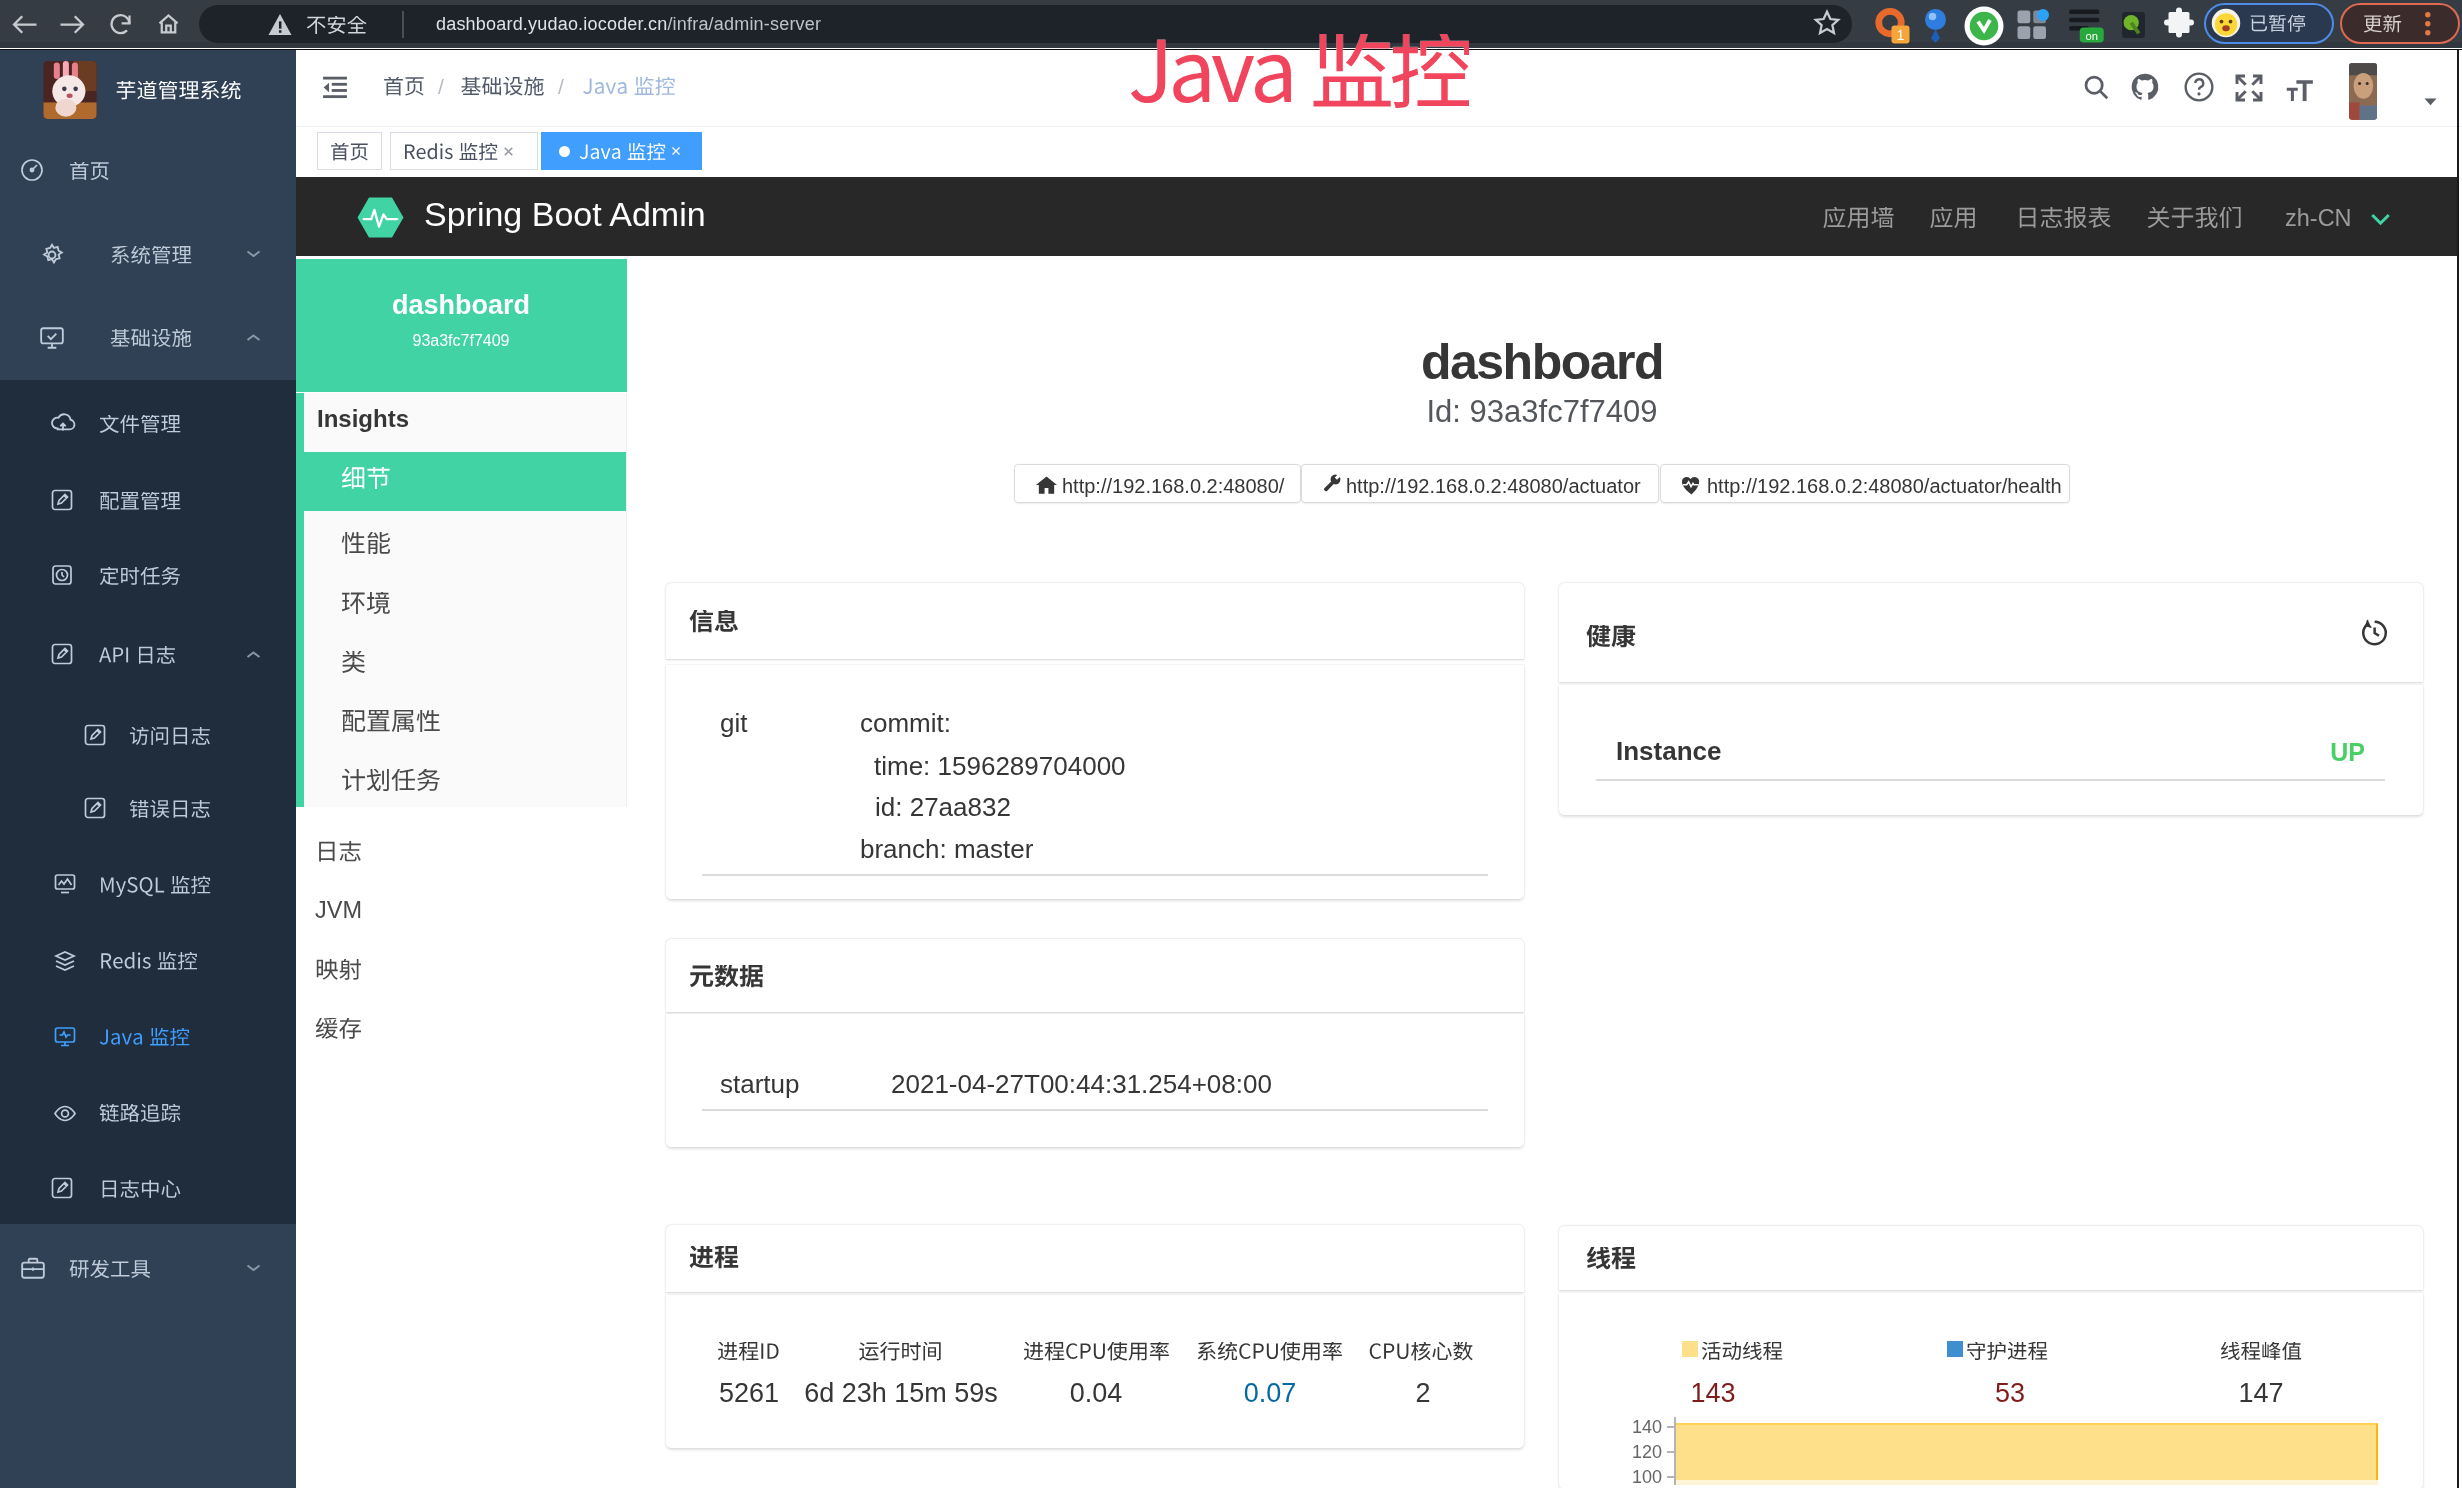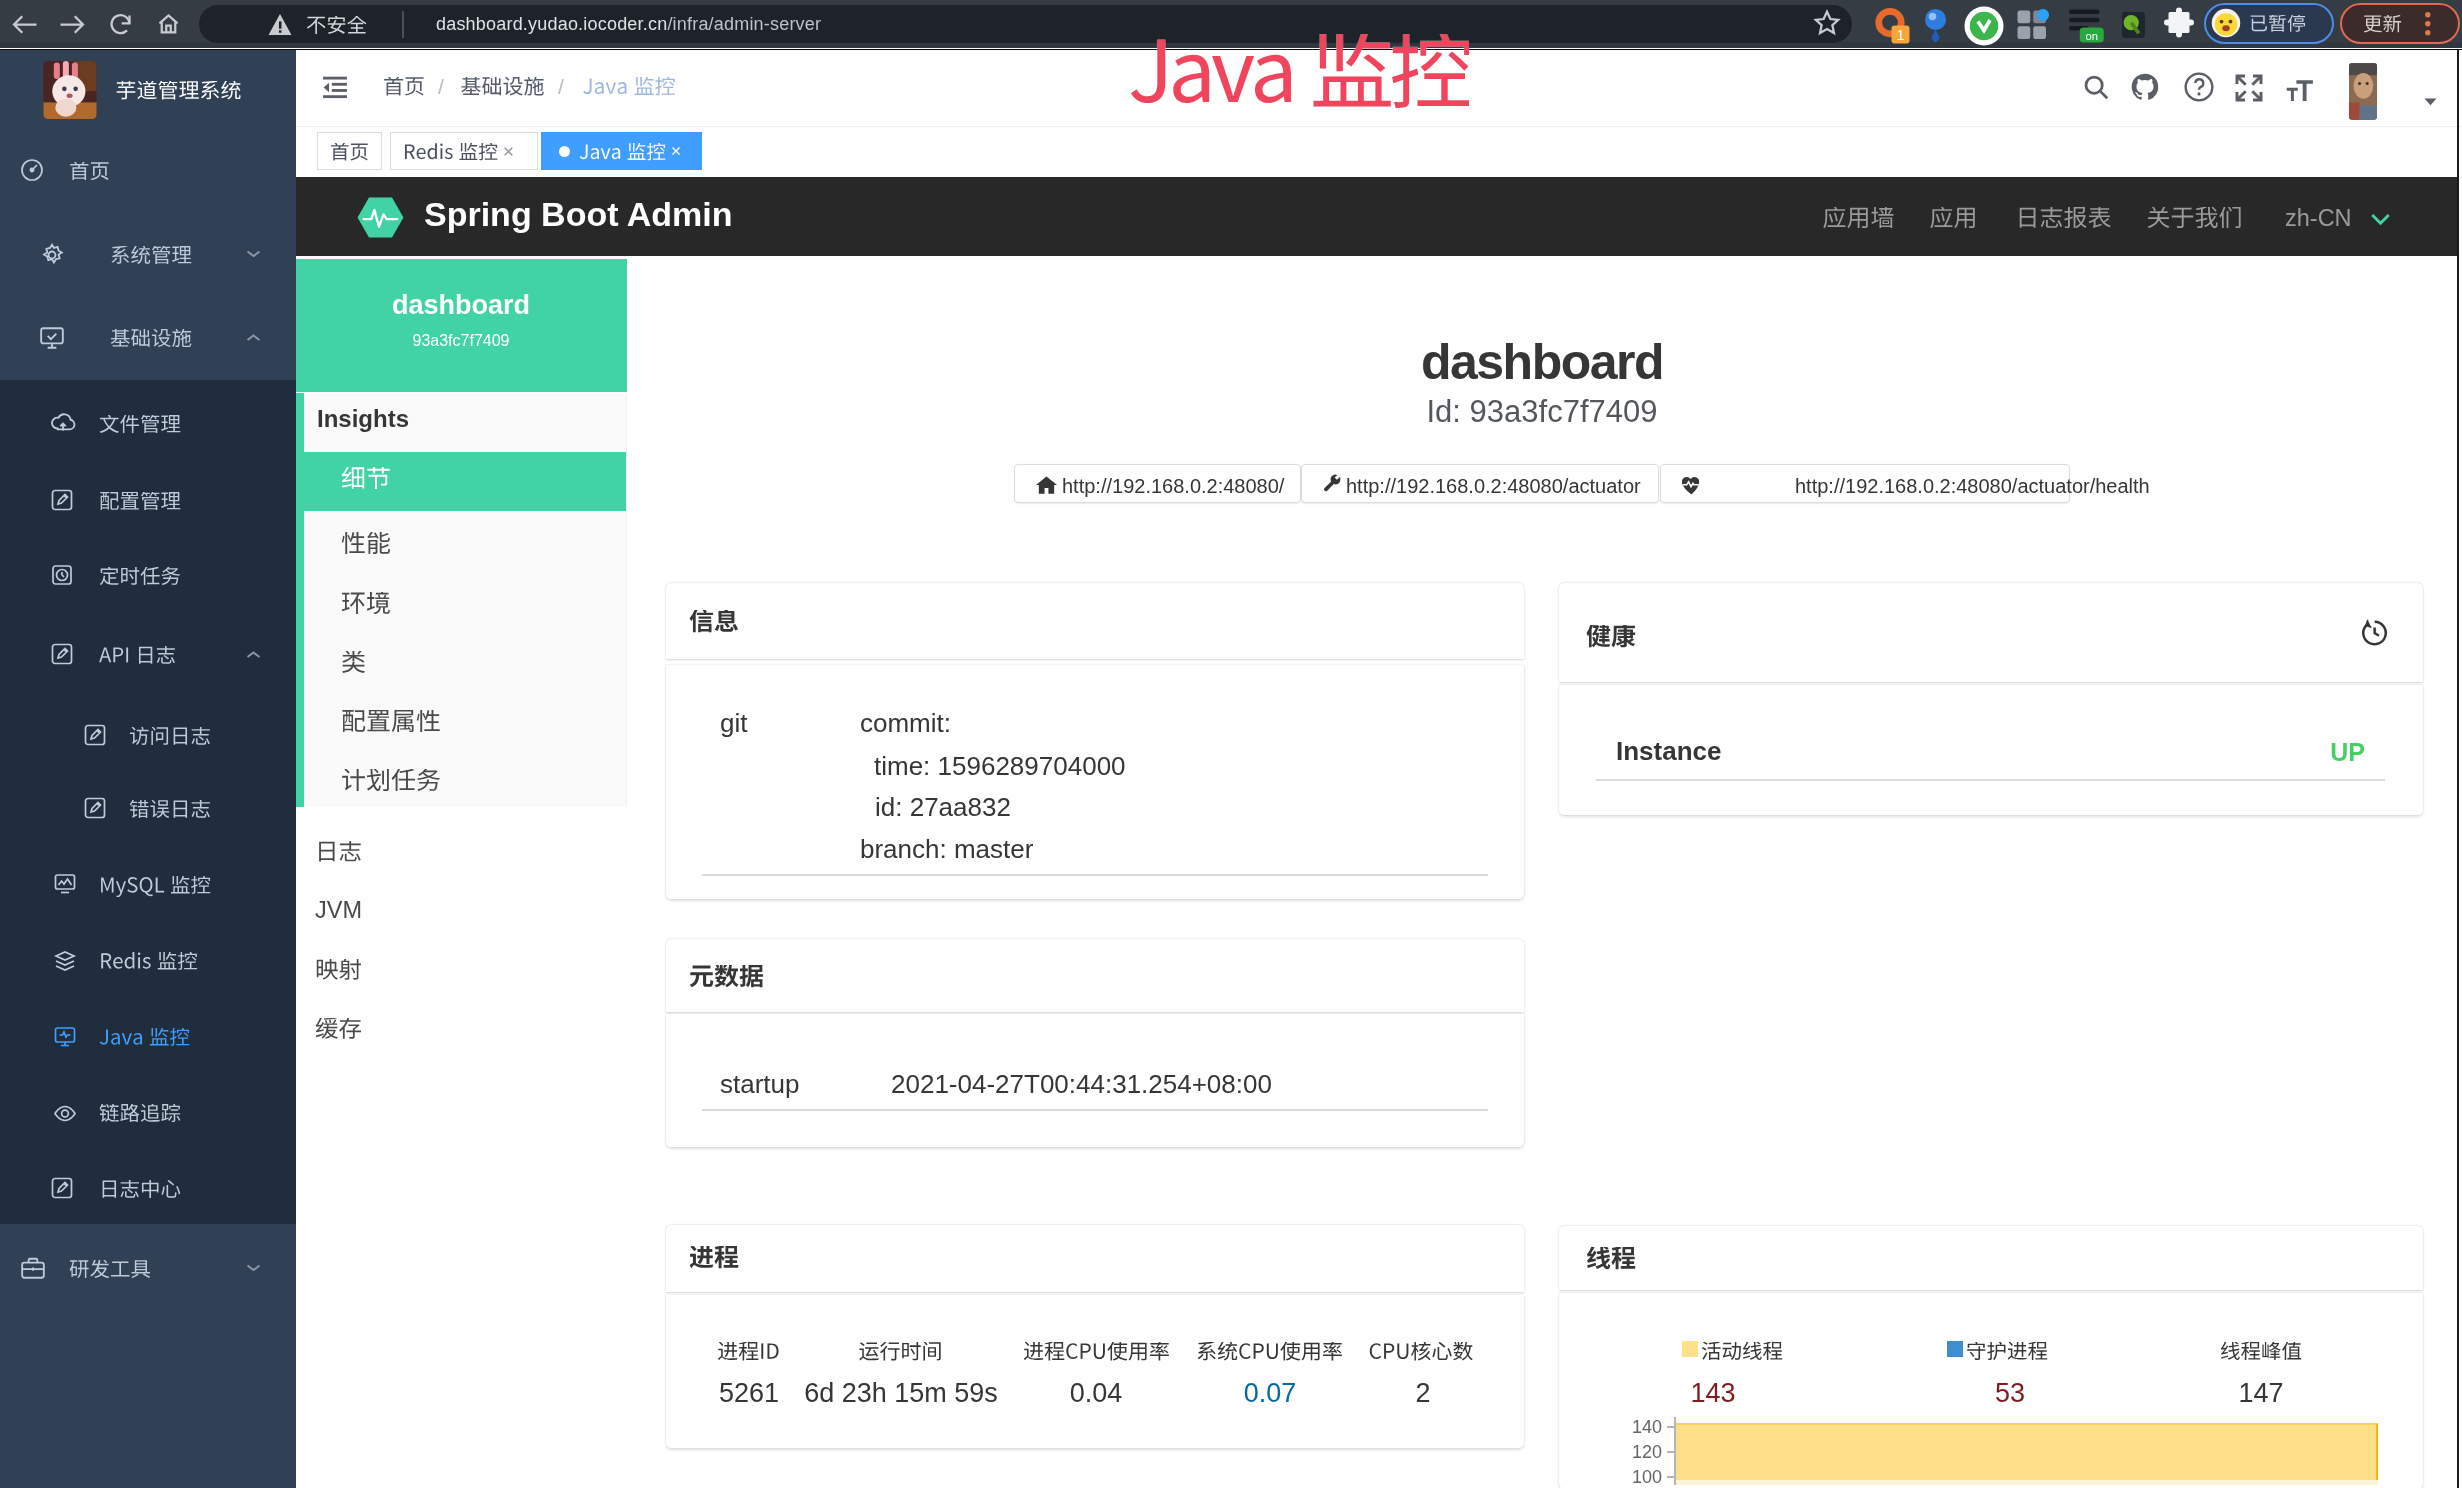--- a/index.html
+++ b/index.html
@@ -524,21 +524,21 @@
       <use href="#r63a7" x="3442"></use>
     </svg>
 <svg class="abs" style="left:670px;top:145px" width="12" height="12" viewBox="0 0 12 12" fill="none" stroke="#fff" stroke-width="1.4">
       <path d="M2.5 2.5l7 7M9.5 2.5l-7 7"></path>
     </svg>
 <div class="abs" style="left:296px;top:177px;width:2161px;height:79px;background:#282828"></div>
 <svg class="abs" style="left:356px;top:193px" width="49" height="49" viewBox="0 0 64 64">
       <path d="M17 6h30l15 26-15 26H17L2 32z" fill="#42d3a5"></path>
       <path d="M10 34h10l4-12 6 22 6-16 4 6h14" fill="none" stroke="#fff" stroke-width="3" stroke-linejoin="round" stroke-linecap="round"></path>
     </svg>
-<div class="abs txt" style="left:424px;top:194px;font-size:34px;font-weight:700;color:#fff">Spring Boot Admin</div>
+<div class="abs txt" style="left:424px;top:194px;font-size:34px;font-weight:400;color:#fff">Spring Boot Admin</div>
 <svg class="t " style="left:1822px;top:207px" width="73" height="24" viewBox="0 0 3000 1000" fill="#9b9b9b">
       <use href="#r5e94" x="0"></use>
       <use href="#r7528" x="1000"></use>
       <use href="#r5899" x="2000"></use>
     </svg>
 <svg class="t " style="left:1929px;top:207px" width="49" height="24" viewBox="0 0 2000 1000" fill="#9b9b9b">
       <use href="#r5e94" x="0"></use>
       <use href="#r7528" x="1000"></use>
     </svg>
 <svg class="t " style="left:2015px;top:207px" width="97" height="24" viewBox="0 0 4000 1000" fill="#9b9b9b">
@@ -614,21 +614,21 @@
 <div class="abs btn" style="left:1301px;top:464px;width:358px;height:39px"></div>
 <svg class="abs" style="left:1322px;top:474px" width="21" height="21" viewBox="0 0 24 24" fill="#363636">
       <path d="M21 6.5a5.5 5.5 0 0 1-7.6 5L6 19a2.1 2.1 0 0 1-3-3l7.5-7.4A5.5 5.5 0 0 1 17.5 1l-3 3L17 6.5l3.5-3A5.4 5.4 0 0 1 21 6.5z"></path>
     </svg>
 <div class="abs txt" style="left:1346px;top:474px;font-size:20px;color:#363636">http://192.168.0.2:48080/actuator</div>
 <div class="abs btn" style="left:1660px;top:464px;width:410px;height:39px"></div>
 <svg class="abs" style="left:1680px;top:475px" width="23" height="20.5" viewBox="0 0 24 21" fill="#363636">
       <path d="M12 20S2 13 2 7a5 5 0 0 1 9-3 5 5 0 0 1 9 3c0 6-8 13-8 13z"></path>
       <path d="M3 10h4l2-3 2.5 5 2-3.5 1 1.5h5" stroke="#fff" stroke-width="1.6" fill="none"></path>
     </svg>
-<div class="abs txt" style="left:1795px;top:474px;font-size:20px;color:#363636">http://192.168.0.2:48080/actuator/health</div>
+<div class="abs txt" style="left:1707px;top:474px;font-size:20px;color:#363636">http://192.168.0.2:48080/actuator/health</div>
 <div class="abs ch" style="left:666px;top:583px;width:858px;height:76px"></div>
 <div class="abs cb" style="left:666px;top:665px;width:858px;height:234px"></div>
 <svg class="t " style="left:689px;top:610px" width="50" height="25" viewBox="0 0 2000 1000" fill="#363636">
       <use href="#b4fe1" x="0"></use>
       <use href="#b606f" x="1000"></use>
     </svg>
 <div class="abs txt" style="left:720px;top:708px;font-size:26px;color:#363636">git</div>
 <div class="abs txt" style="left:860px;top:708px;font-size:26px;color:#363636">commit:</div>
 <div class="abs txt" style="left:874px;top:751px;font-size:26px;color:#363636">time: 1596289704000</div>
 <div class="abs txt" style="left:875px;top:792px;font-size:26px;color:#363636">id: 27aa832</div>

